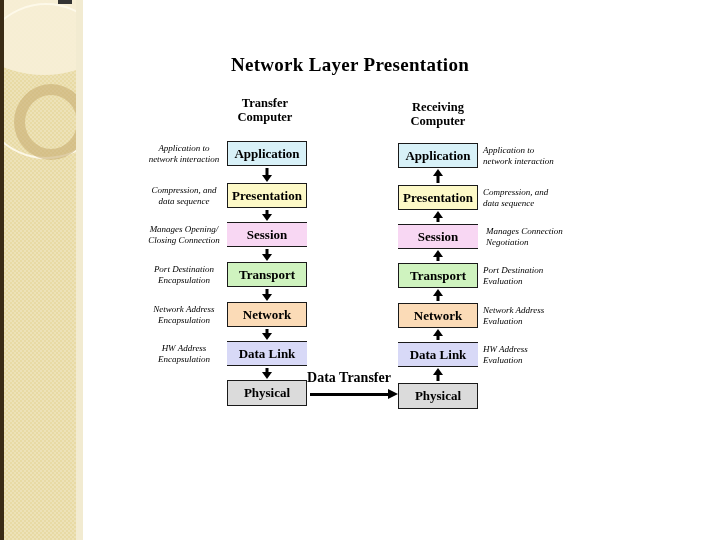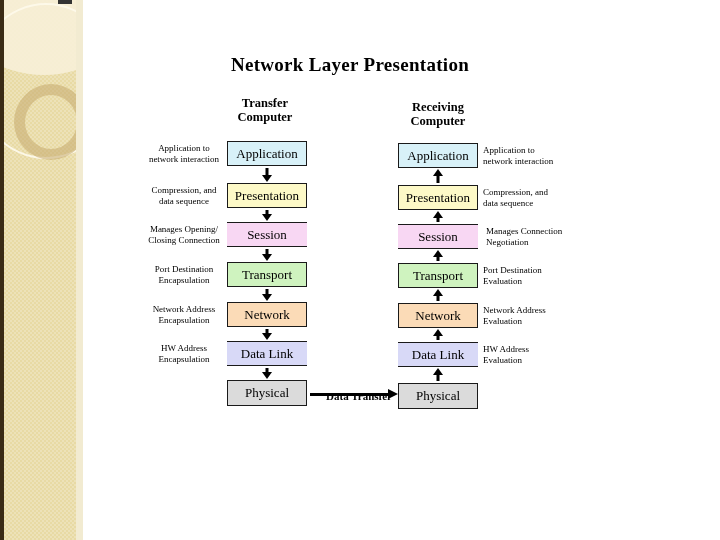--- a/index.html
+++ b/index.html
@@ -63,46 +63,47 @@
     text-align:center;font-size:12.5px;font-weight:bold;color:#000;
     line-height:14px;white-space:pre-line;
   }
   #sending-header{left:223px;top:96px;}
   #receiving-header{left:396px;top:100px;}
 
   .layer-box{
     position:absolute;width:80px;box-sizing:border-box;
     border:1px solid #1a1a1a;
     display:flex;align-items:center;justify-content:center;
-    font-size:13px;font-weight:normal;color:#000;
+    font-size:13px;font-weight:bold;color:#000;
     text-align:center;
   }
   .layer-box.open-sides{border-left:none;border-right:none;}
 
   .layer-note{
     position:absolute;
     font-size:9px;line-height:11px;color:#000;
     white-space:pre-line;
     transform:translateY(-50%);
+    font-style:italic;
   }
   .layer-note.sending-note{text-align:center;}
   .layer-note.receiving-note{text-align:left;}
 
   .varrow{position:absolute;width:12px;}
   .varrow .stem{position:absolute;left:50%;transform:translateX(-50%);width:3px;background:#000;}
   .varrow .head{position:absolute;left:50%;transform:translateX(-50%);width:0;height:0;
     border-left:5px solid transparent;border-right:5px solid transparent;}
   .varrow.down .stem{top:1px;}
   .varrow.down .head{bottom:0;border-top:7px solid #000;}
   .varrow.up .stem{bottom:1px;}
   .varrow.up .head{top:0;border-bottom:7px solid #000;}
 
   .dt-label{
-    position:absolute;left:306px;top:390px;width:86px;
-    text-align:right;font-size:11px;font-weight:bold;color:#000;
+    position:absolute;left:306px;top:370px;width:86px;
+    text-align:center;font-size:14px;font-weight:bold;color:#000;
   }
   .dt-line{
     position:absolute;left:310px;top:393px;width:78px;height:3px;background:#000;
   }
   .dt-head{
     position:absolute;left:388px;top:389px;width:0;height:0;
     border-top:5.5px solid transparent;border-bottom:5.5px solid transparent;
     border-left:10px solid #000;
   }
 </style>

